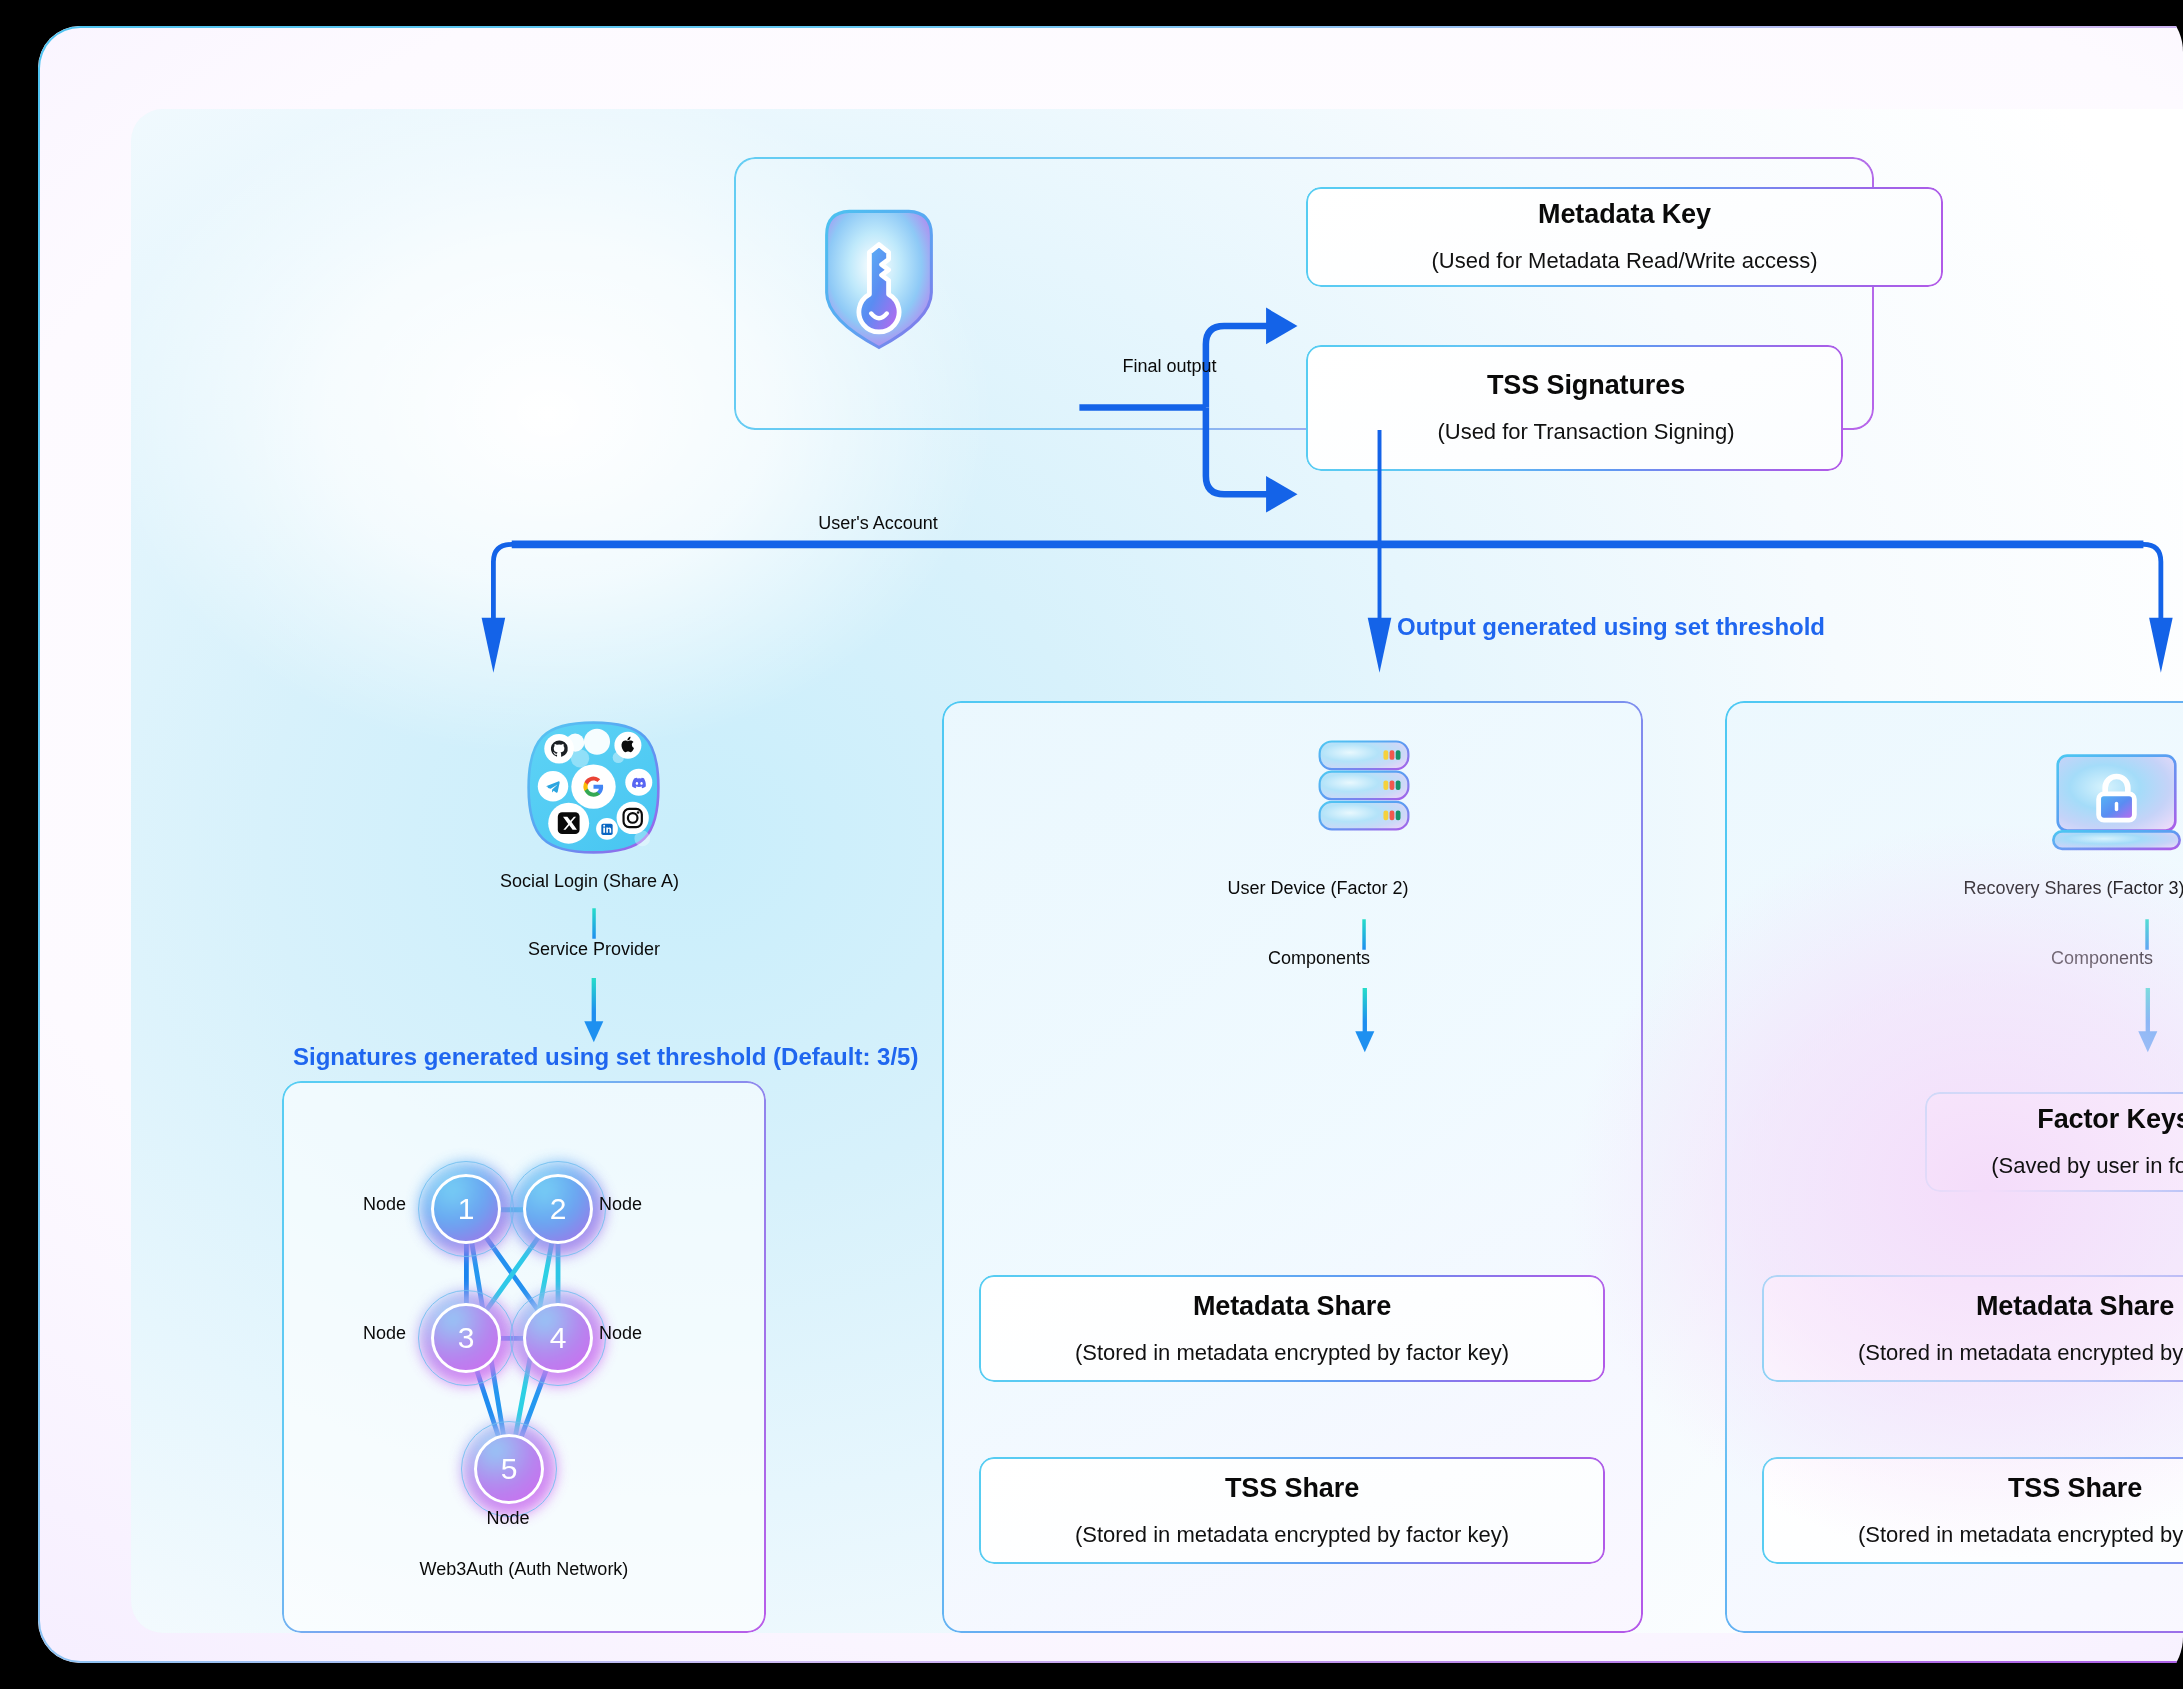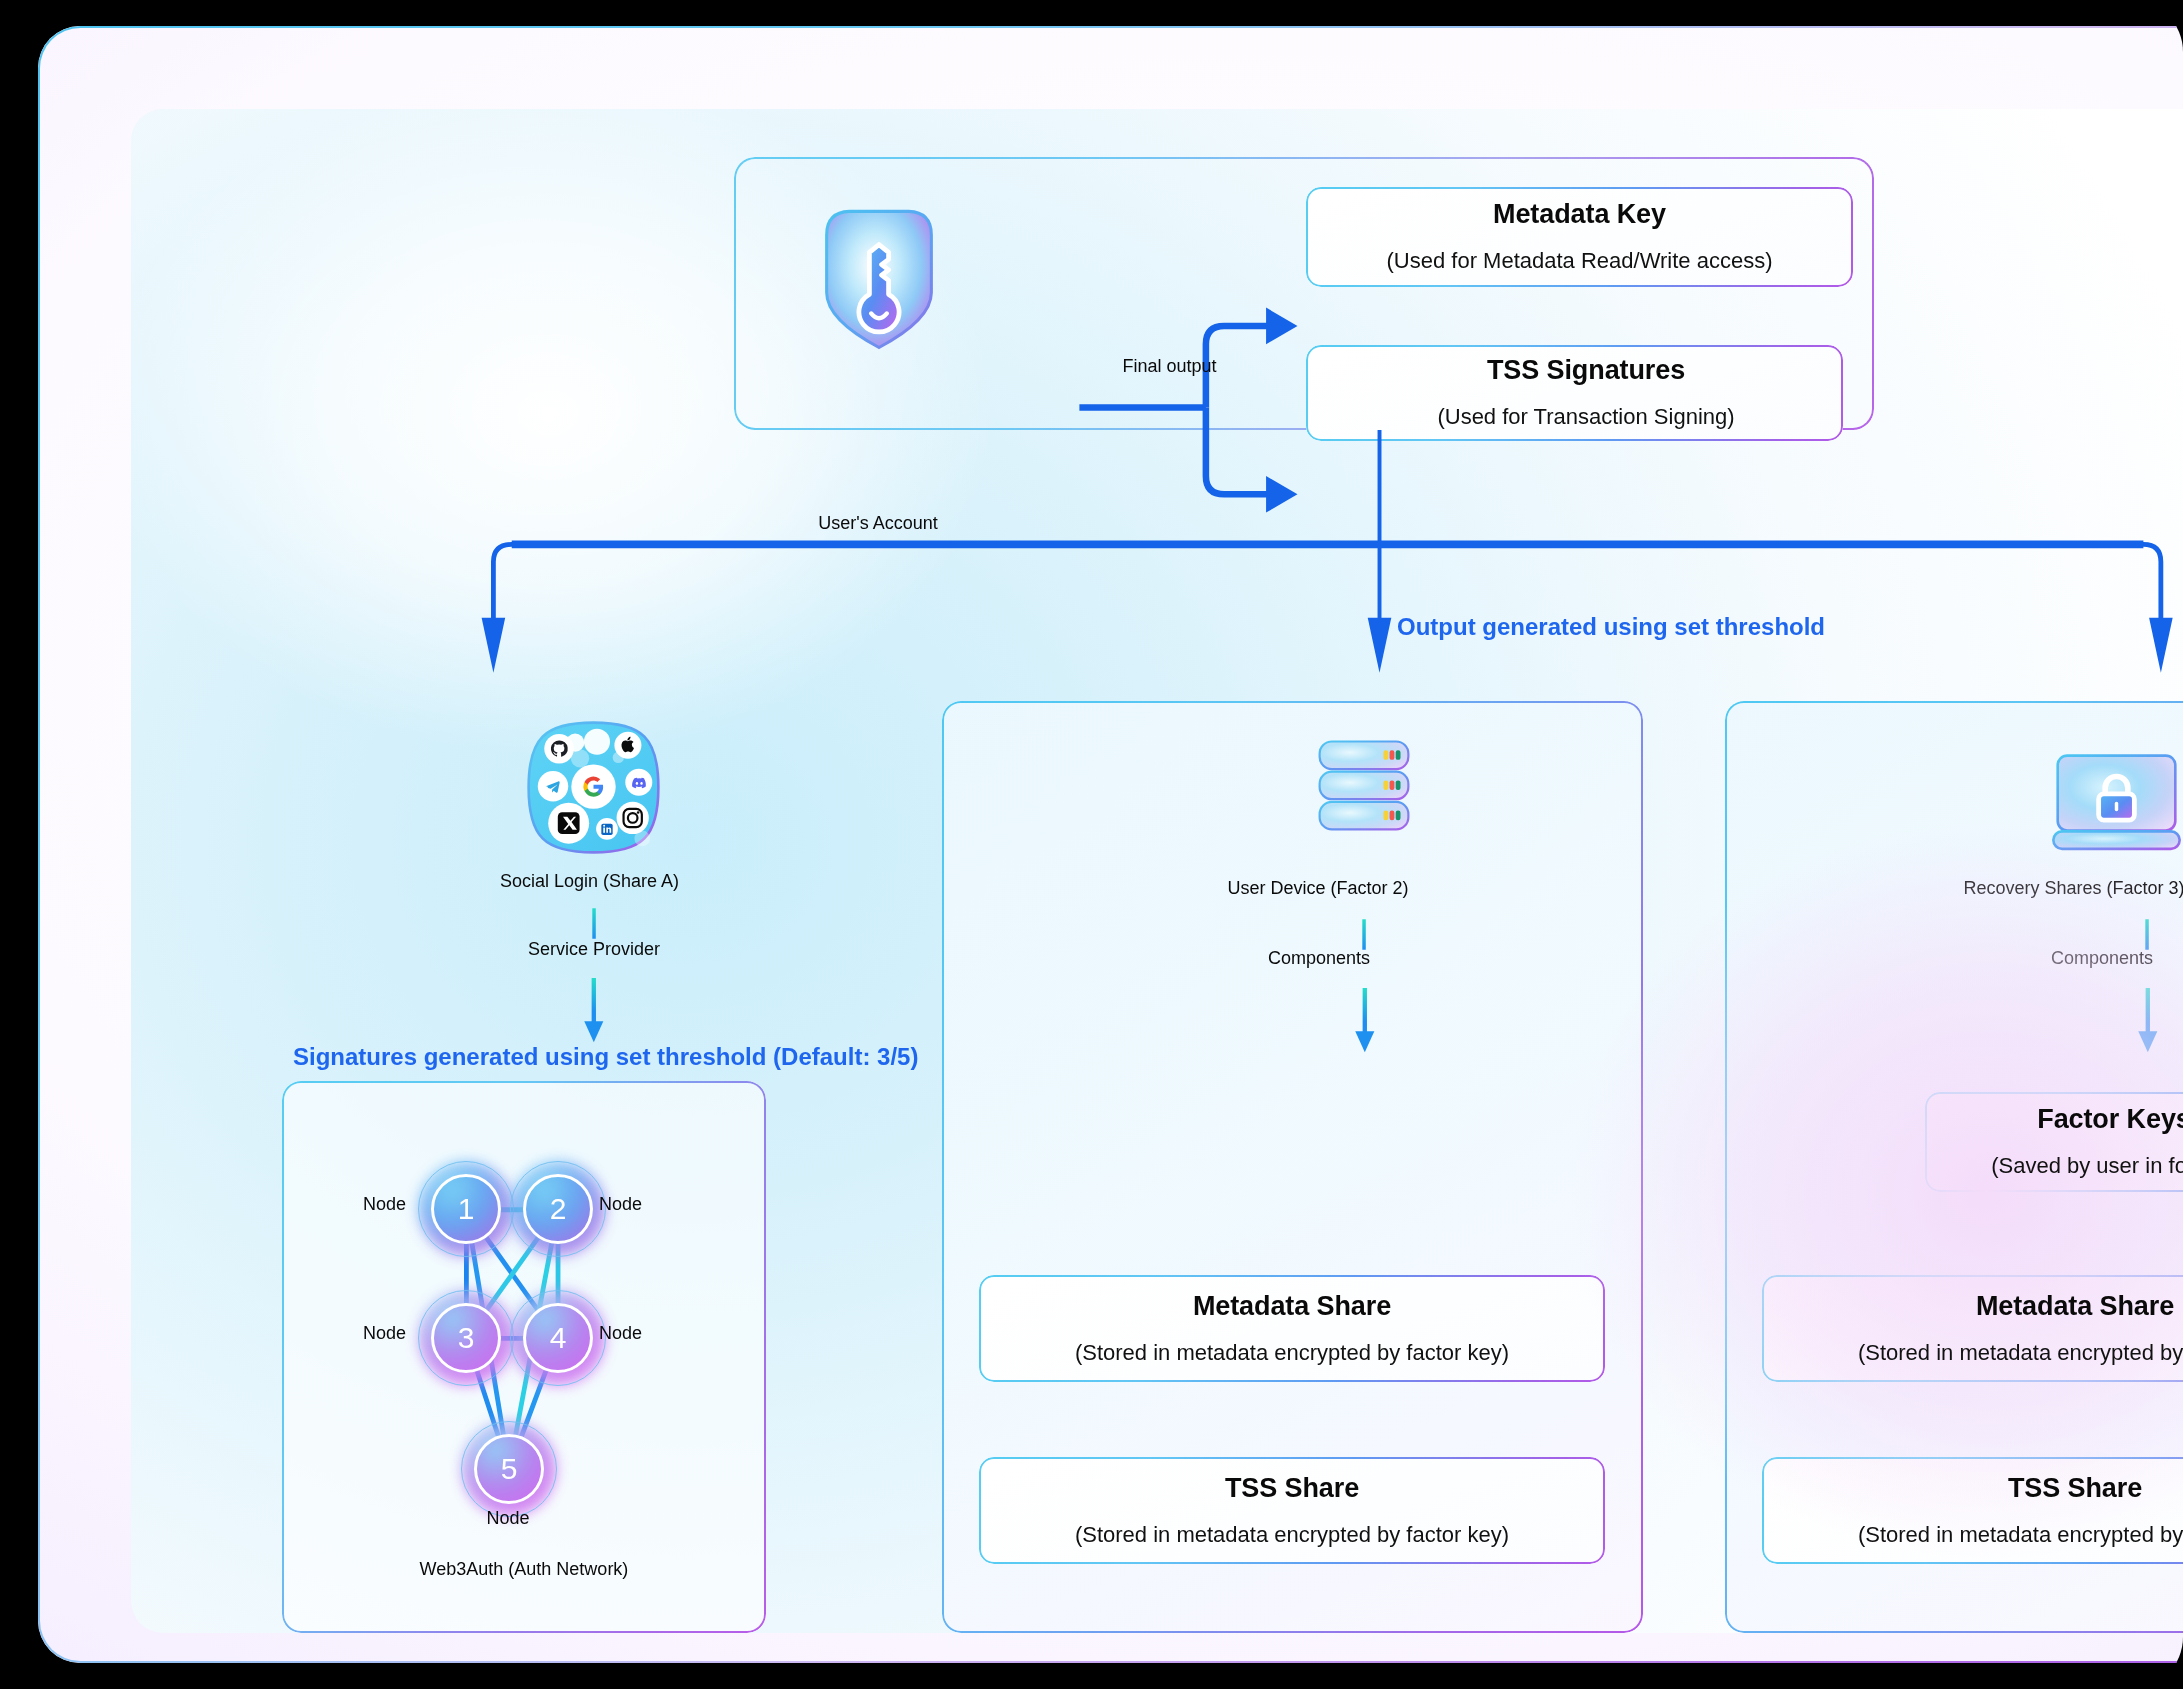--- a/index.html
+++ b/index.html
@@ -137,25 +137,25 @@
          <path d="M0 235 L290 235"></path>
          <path d="M290 235 L290 90 Q290 48 332 48 L430 48"></path>
          <path d="M290 235 L290 392 Q290 434 332 434 L430 434"></path>
        </g>
        <path d="M428 6 L500 48 L428 90 Z" fill="#1463e8"></path>
        <path d="M428 392 L500 434 L428 476 Z" fill="#1463e8"></path>
      </svg>
    </div>
    <div class="hlabel" style="left:947px;top:247px;width:183px;">Final output</div>
 
-   <div class="gcard" style="left:1175px;top:78px;width:547px;height:100px;align-items:center;">
+   <div class="gcard" style="left:1175px;top:78px;width:637px;height:100px;align-items:center;">
      <div class="t1">Metadata Key</div>
      <div class="t2">(Used for Metadata Read/Write access)</div>
    </div>
-   <div class="gcard" style="left:1175px;top:236px;width:537px;height:96px;padding-left:23px;">
+   <div class="gcard" style="left:1175px;top:236px;width:537px;height:126px;padding-left:23px;">
      <div class="t1">TSS Signatures</div>
      <div class="t2">(Used for Transaction Signing)</div>
    </div>
 
    <div class="lay" style="left:336px;top:321px;">
      <svg width="1729" height="275" viewBox="0 0 3960 630">
        <g stroke="#1463e8" fill="none">
          <path d="M2090 0 L2090 460" stroke-width="9"></path>
          <path d="M60 468 L60 300 Q60 262 100 262 L4050 262" stroke-width="0"></path>
          <path d="M60 440 L60 302 Q60 262 102 262 L2090 262" stroke-width="11"></path>

